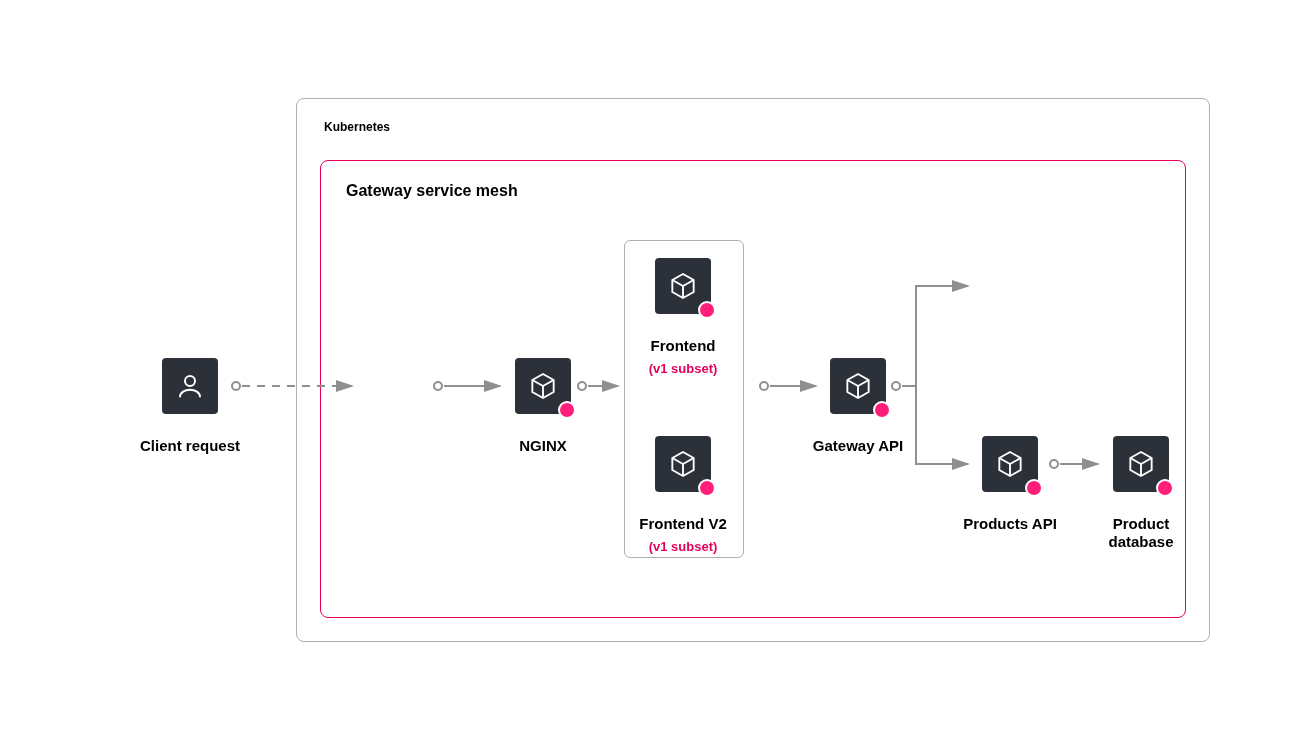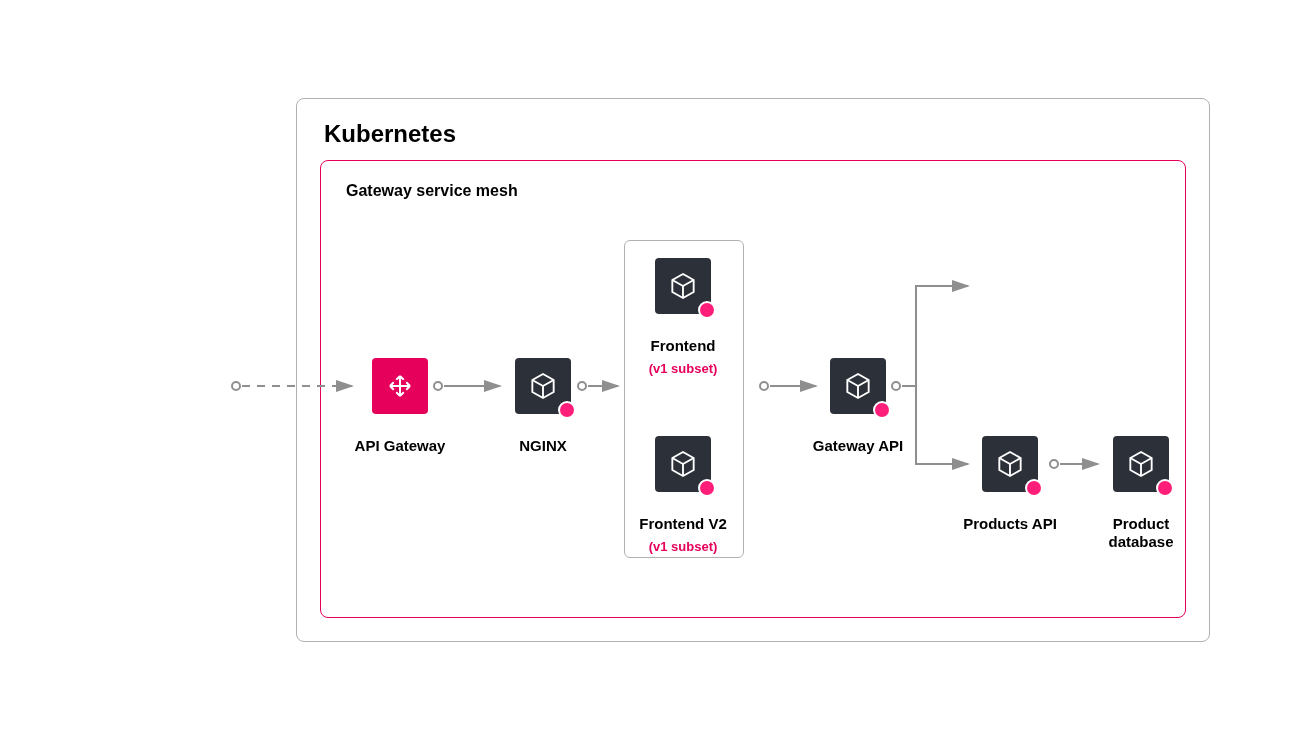--- a/index.html
+++ b/index.html
@@ -81,36 +81,37 @@
     width: 1312px;
     height: 738px;
     pointer-events: none;
   }
 </style>
 </head>
 <body>
 <div class="stage">
 
 <div class="box k8s" style="left:296px; top:98px; width:912px; height:542px;"></div>
-<div class="title" style="left:324px; top:120px; font-size:24px;">Kubernetes</div>
+<div class="title" style="left:324px; top:120px; font-size:12px;">Kubernetes</div>
 
 <div class="box mesh" style="left:320px; top:160px; width:864px; height:456px;"></div>
 <div class="title" style="left:346px; top:182px; font-size:16px;">Gateway service mesh</div>
 
 <div class="group" style="left:624px; top:240px; width:118px; height:316px;"></div>
 
-
-<div class="node" style="left:350px; top:358px; width:100px;">
-  <div class="icon icon-pink">
+<div class="node" style="left:130px; top:358px; width:120px;">
+  <div class="icon icon-dark">
     <svg width="30" height="30" viewBox="0 0 24 24" fill="none" stroke="#fff" stroke-width="1.6">
-      <path d="M12 4v16M4 12h16M12 4l-3 3M12 4l3 3M12 20l-3-3M12 20l3-3M4 12l3-3M4 12l3 3M20 12l-3-3M20 12l-3 3"></path>
-    </svg>
-  </div>
-  <div class="label">API Gateway</div>
-</div>
+      <circle cx="12" cy="8" r="4"></circle>
+          <path d="M4 21c0-4 4-6 8-6s8 2 8 6"></path>
+    </svg>
+  </div>
+  <div class="label">Client request</div>
+</div>
+
 
 <div class="node" style="left:498px; top:358px; width:90px;">
   <div class="icon icon-dark">
     <svg width="32" height="32" viewBox="0 0 24 24" fill="none" stroke="#fff" stroke-width="1.4">
       <path d="M12 3l8 4.5v9L12 21l-8-4.5v-9L12 3z"></path>
           <path d="M4 7.5L12 12l8-4.5M12 12v9"></path>
     </svg>
     <span class="badge"></span>
   </div>
   <div class="label">NGINX</div>

